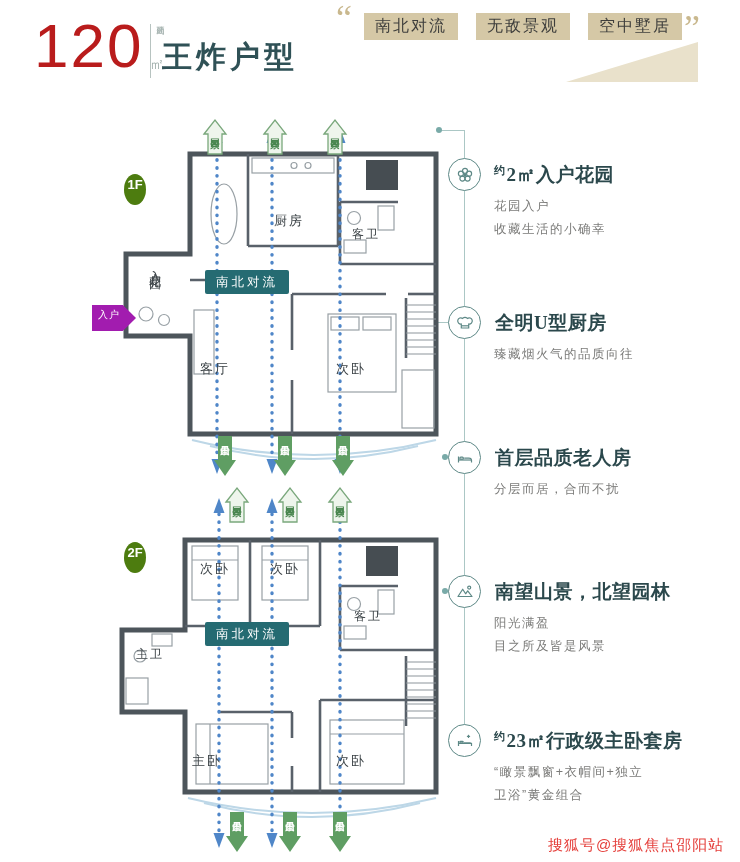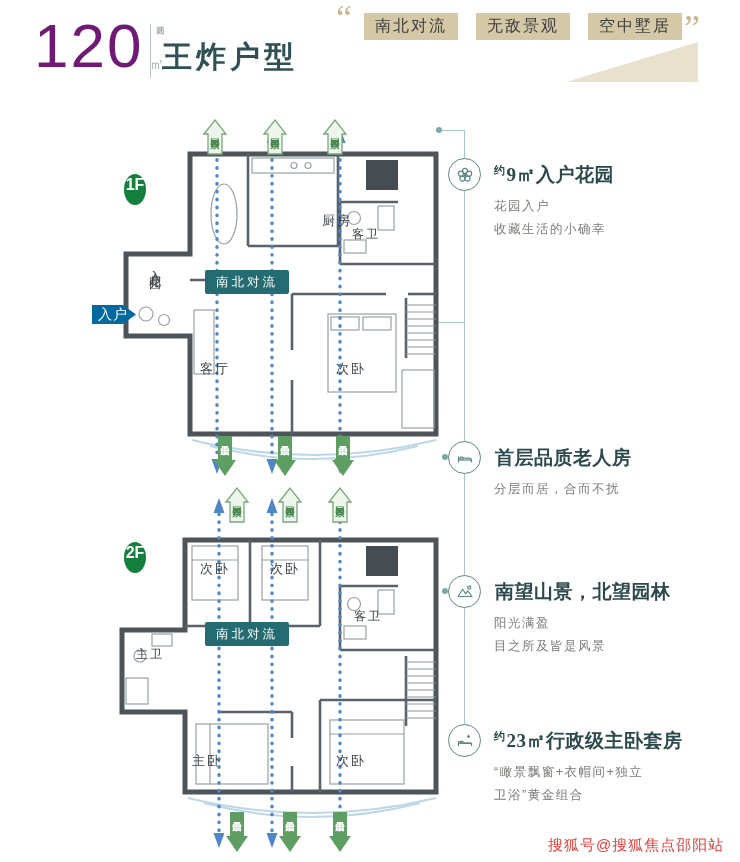--- a/index.html
+++ b/index.html
@@ -3,21 +3,21 @@
 <meta charset="utf-8">
 <style>
   * { margin:0; padding:0; box-sizing:border-box; }
   html,body { background:#fff; }
   body { font-family:"Liberation Sans","DejaVu Sans",sans-serif; }
   .page { position:relative; width:740px; height:862px; background:#ffffff; overflow:hidden; }
   .abs { position:absolute; }
 
   
   .area { display:flex; align-items:flex-start; }
-  .area-num { font-size:62px; line-height:60px; color:#701a75; letter-spacing:2px; font-weight:400; }
+  .area-num { font-size:62px; line-height:60px; color:#b91c1c; letter-spacing:2px; font-weight:400; }
   .area-side { display:flex; flex-direction:column; justify-content:space-between; height:58px; margin-left:6px; padding:3px 0 0 0; }
   .area-note { writing-mode:vertical-rl; font-size:8px; color:#a3b1ae; letter-spacing:1px; }
   .area-unit { font-size:15px; color:#a3b1ae; }
   .vdiv { width:1px; background:#b7c3c0; }
   .main-title { font-family:"Liberation Serif",serif; font-size:30px; font-weight:700; color:#2f5156; letter-spacing:4px; line-height:34px; }
   .subtitle { margin-top:10px; font-size:14px; color:#4d6164; letter-spacing:3px; }
   .subtitle i { display:inline-block; width:1px; height:12px; background:#a9b6b4; margin:0 10px; vertical-align:-1px; }
   .quote { font-family:"Liberation Serif",serif; font-size:36px; color:#c9b88e; line-height:36px; }
   .tag { position:absolute; background:#d5c8a6; color:#3e3e3c; font-family:"Liberation Serif",serif;
          font-size:16px; letter-spacing:2px; padding:3px 11px; white-space:nowrap; }
@@ -28,23 +28,23 @@
   .plan-svg { position:absolute; left:0; top:0; }
   .room-label { position:absolute; font-size:13px; color:#3a4145; letter-spacing:2px; white-space:nowrap; }
   .room-label.small { font-size:12px; }
   .v-label { writing-mode:vertical-rl; letter-spacing:3px; }
   .arrow-label { position:absolute; width:16px; font-size:9.5px; letter-spacing:1px; writing-mode:vertical-rl;
                  text-align:center; line-height:16px; }
   .green-text { color:#47854d; font-weight:700; }
   .white-text { color:#ffffff; font-weight:700; }
   .flow-badge { position:absolute; width:84px; height:24px; background:#256b72; color:#fff; font-size:12.5px;
                 letter-spacing:3px; text-align:center; line-height:24px; border-radius:2px; z-index:3; }
-  .floor-badge { position:absolute; width:22px; height:31px; border-radius:50%; background:#15803d; color:#fff;
-                 font-size:16px; font-weight:700; text-align:center; line-height:22px; }
-  .entry-arrow { position:absolute; width:44px; height:19px; background:#0369a1; color:#fff; font-size:14px;
+  .floor-badge { position:absolute; width:22px; height:31px; border-radius:50%; background:#4d7c0f; color:#fff;
+                 font-size:13px; font-weight:700; text-align:center; line-height:22px; }
+  .entry-arrow { position:absolute; width:44px; height:26px; background:#a21caf; color:#fff; font-size:10px;
                  line-height:19px; padding-left:6px; letter-spacing:1px;
                  clip-path:polygon(0 0,70% 0,100% 50%,70% 100%,0 100%); }
 
   
   .conn-v { position:absolute; width:1px; background:#abc7c5; z-index:0; }
   .conn-h { position:absolute; height:1px; background:#abc7c5; z-index:0; }
   .conn-dot { position:absolute; width:6px; height:6px; border-radius:50%; background:#79aaa8; z-index:0; }
   .feature { position:absolute; display:flex; gap:13px; width:288px; z-index:2; }
   .f-icon { flex:none; width:33px; height:33px; border:1.4px solid #5d8886; border-radius:50%;
             background:#fff; color:#5d8886; display:flex; align-items:center; justify-content:center; }
@@ -173,21 +173,21 @@
     <span class="arrow-label green-text" style="left:119px;top:13px;">园景</span>
     <span class="arrow-label green-text" style="left:179px;top:13px;">园景</span>
     <span class="arrow-label green-text" style="left:239px;top:13px;">园景</span>
     <span class="arrow-label white-text" style="left:129px;top:319px;">山景</span>
     <span class="arrow-label white-text" style="left:189px;top:319px;">山景</span>
     <span class="arrow-label white-text" style="left:247px;top:319px;">山景</span>
 
     <span class="flow-badge" style="left:117px;top:152px;">南北对流</span>
 
     <span class="room-label v-label small" style="left:58px;top:142px;height:76px;">入户花园</span>
-    <span class="room-label" style="left:186px;top:94px;margin-left:48px;">厨房</span>
+    <span class="room-label" style="left:186px;top:94px;">厨房</span>
     <span class="room-label small" style="left:264px;top:108px;">客卫</span>
     <span class="room-label" style="left:112px;top:242px;">客厅</span>
     <span class="room-label" style="left:248px;top:242px;">次卧</span>
   </section>
 
   <section class="plan" style="left:88px;top:486px;width:362px;height:372px;">
     <svg class="plan-svg" width="362" height="372" viewBox="0 0 362 372">
       <path d="M97,54 H348 V306 H97 V226 H34 V144 H97 Z" fill="#ffffff" stroke="#4d555b" stroke-width="5" stroke-linejoin="miter"></path>
       <g stroke="#59616a" stroke-width="2.6" fill="none">
         <path d="M162,54 V140"></path>
@@ -294,26 +294,38 @@
       <svg width="18" height="18" viewBox="0 0 18 18" fill="none" stroke="currentColor" stroke-width="1.2">
         <circle cx="9" cy="9" r="1.6" fill="currentColor" stroke="none"></circle>
         <circle cx="9" cy="4.8" r="2.5"></circle>
           <circle cx="4.9" cy="7.7" r="2.5"></circle>
           <circle cx="13.1" cy="7.7" r="2.5"></circle>
         <circle cx="6.4" cy="12.6" r="2.5"></circle>
           <circle cx="11.6" cy="12.6" r="2.5"></circle>
       </svg>
     </div>
     <div class="f-body">
-      <div class="f-title"><span class="f-prefix">约</span><span>9㎡入户花园</span></div>
+      <div class="f-title"><span class="f-prefix">约</span><span>2㎡入户花园</span></div>
       <div class="f-desc">花园入户
 收藏生活的小确幸</div>
     </div>
   </div>
 
+  <div class="feature" style="left:448px;top:306px;">
+    <div class="f-icon">
+      <svg width="18" height="18" viewBox="0 0 18 18" fill="none" stroke="currentColor" stroke-width="1.2">
+        <path d="M5.3,10 A3.1,3.1 0 1 1 6.6,4.4 A3.7,3.7 0 0 1 11.4,4.4 A3.1,3.1 0 1 1 12.7,10 L12.7,14 L5.3,14 Z"></path>
+        <path d="M5.3,11.8 H12.7"></path>
+      </svg>
+    </div>
+    <div class="f-body">
+      <div class="f-title"><span class="f-prefix"></span><span>全明U型厨房</span></div>
+      <div class="f-desc">臻藏烟火气的品质向往</div>
+    </div>
+  </div>
 
   <div class="feature" style="left:448px;top:441px;">
     <div class="f-icon">
       <svg width="18" height="18" viewBox="0 0 18 18" fill="none" stroke="currentColor" stroke-width="1.2">
         <path d="M2.5,13.5 V7.5"></path>
           <path d="M15.5,13.5 V11"></path>
           <path d="M2.5,11 H15.5"></path>
         <rect x="3.8" y="8.2" width="3.6" height="2" rx="1"></rect>
         <path d="M8.2,9.2 H13 A2.5,2 0 0 1 15.5,11"></path>
       </svg>

